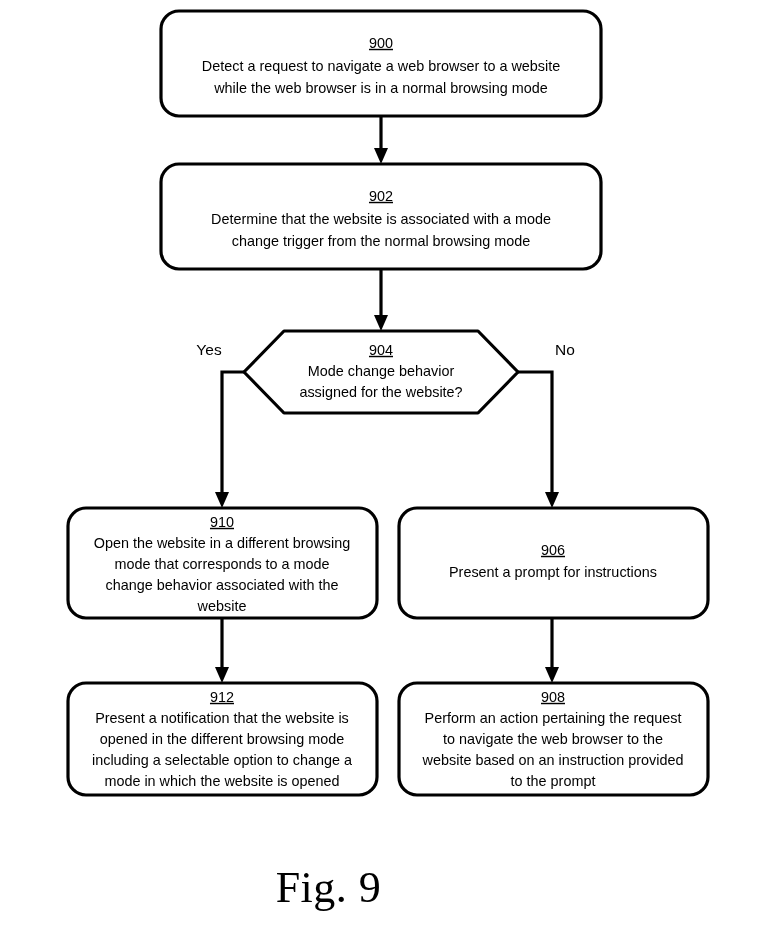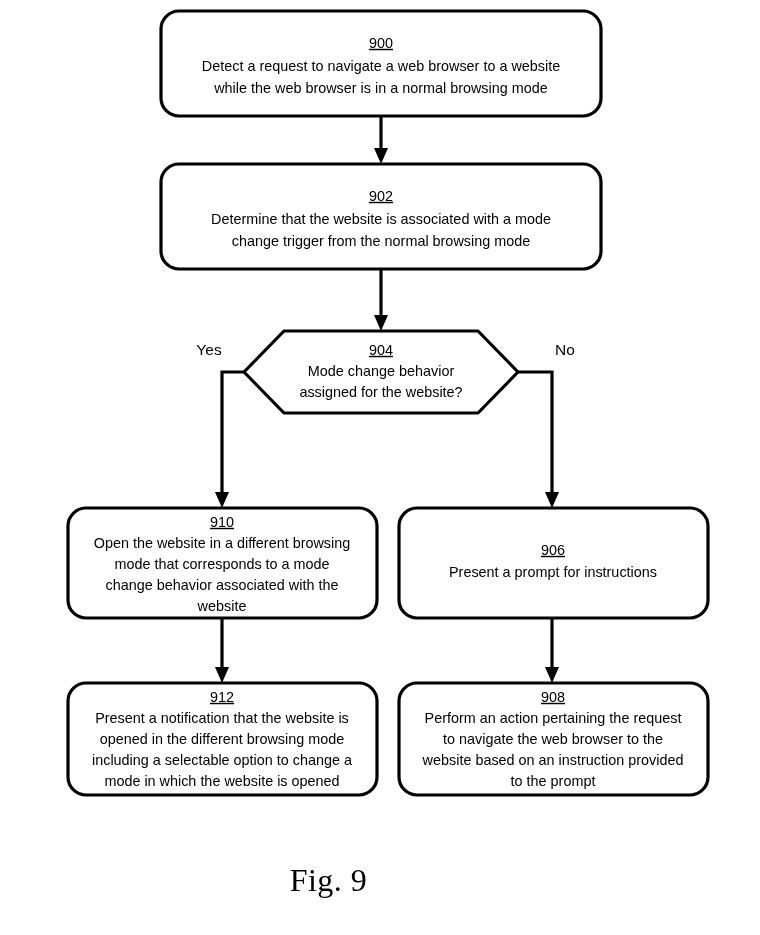--- a/index.html
+++ b/index.html
@@ -64,21 +64,21 @@
     text-anchor: middle;
     dominant-baseline: middle;
   }
   .fig-caption {
     position: absolute;
     left: 0;
     top: 862px;
     width: 657px;
     text-align: center;
     font-family: "Liberation Serif", serif;
-    font-size: 32px;
+    font-size: 44px;
     color: #000000;
     letter-spacing: 0.5px;
   }
 </style>
 </head>
 <body>
 
 <div id="flow-root">
   <svg class="flow-canvas" viewBox="0 0 760 935" xmlns="http://www.w3.org/2000/svg">
 

